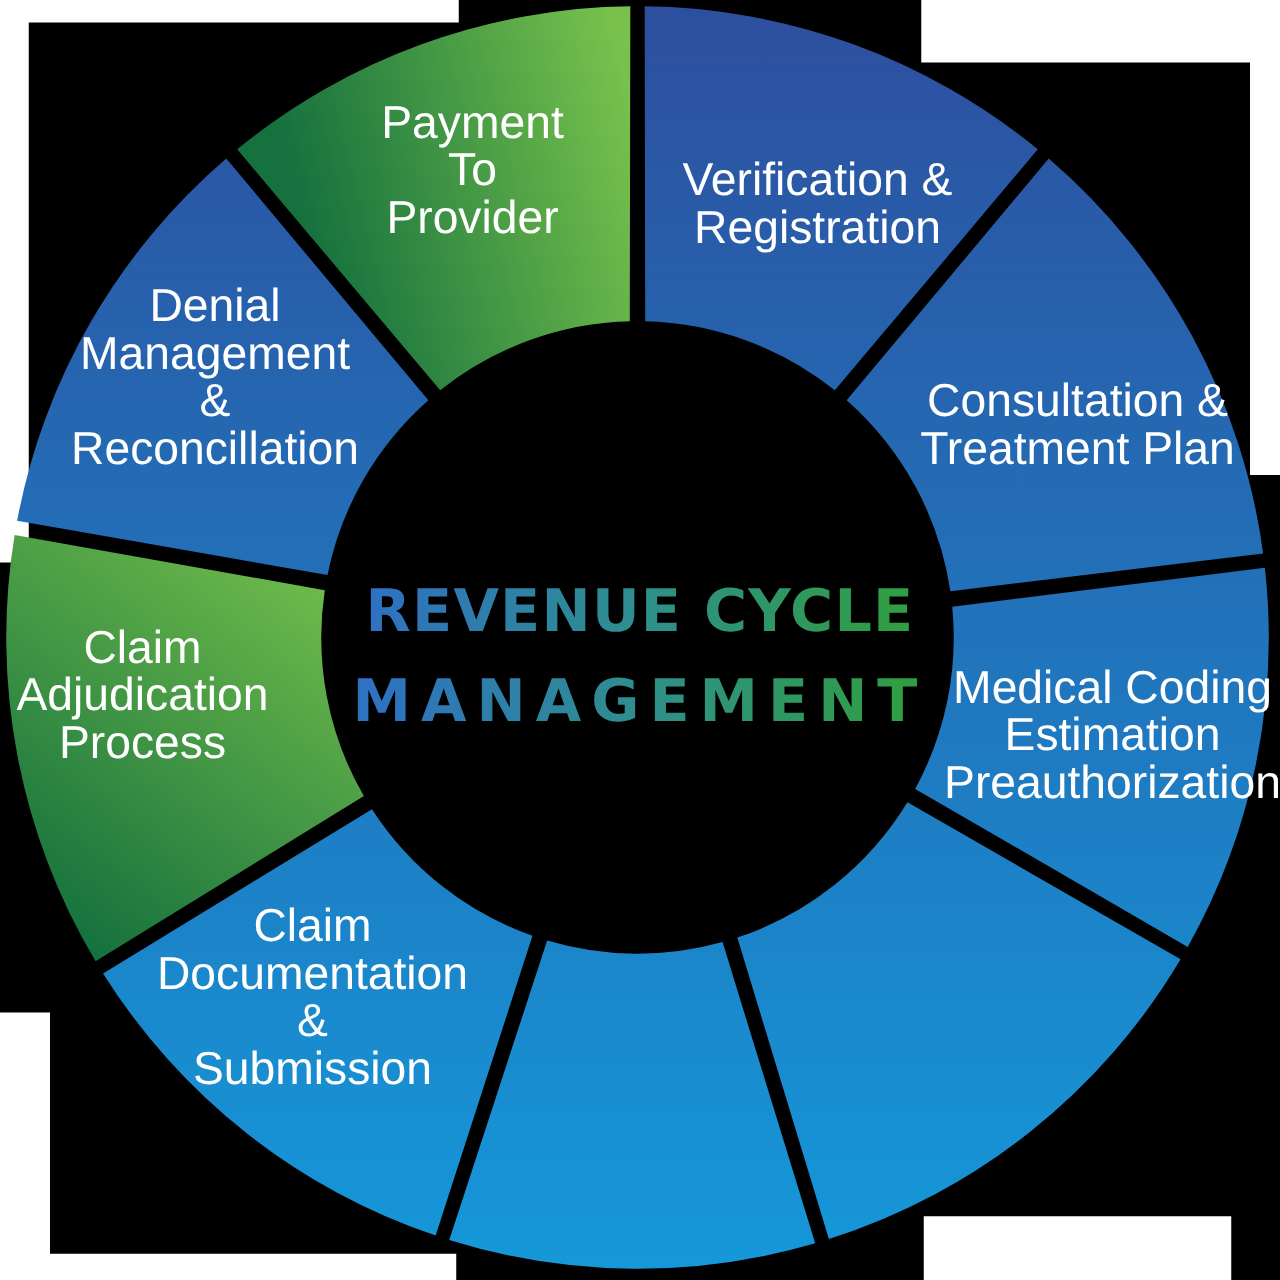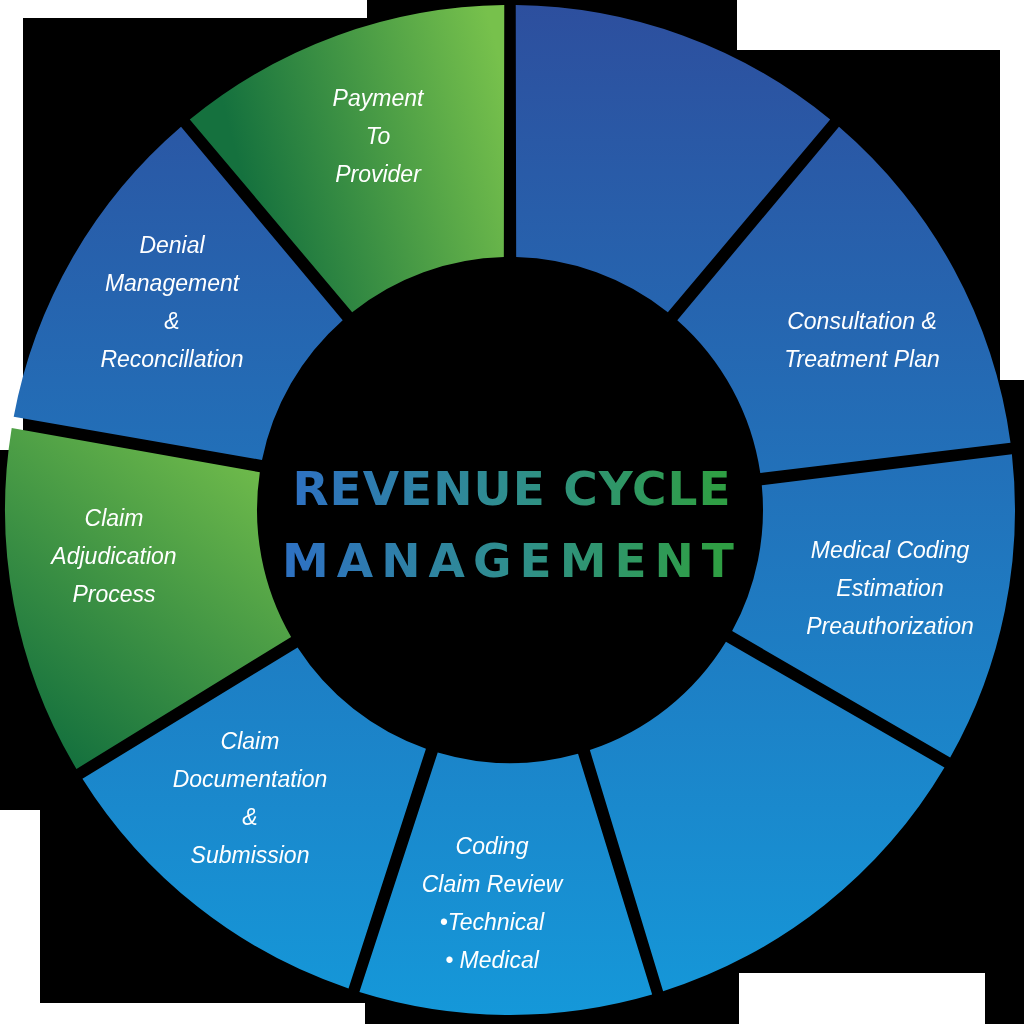--- a/index.html
+++ b/index.html
@@ -16,26 +16,25 @@
   #patches { position: absolute; left: 0; top: 0; width: 1024px; height: 1024px; z-index: 1; }
   .white-patch { position: absolute; background: #ffffff; }
   #wheel { position: absolute; left: 0; top: 0; z-index: 2; }
   #labels { position: absolute; left: 0; top: 0; width: 1024px; height: 1024px; z-index: 3; pointer-events: none; }
   .seg-label {
     position: absolute;
     width: 380px;
     margin-left: -190px;
     text-align: center;
     font-family: "Liberation Sans", "DejaVu Sans", sans-serif;
-    font-size: 23px;
+    font-size: 37px;
     line-height: 38px;
     font-weight: 400;
     color: #ffffff;
     white-space: pre-line;
-    font-style: italic;
   }
   .title-text {
     font-family: "DejaVu Sans", "Liberation Sans", sans-serif;
     font-weight: 800;
     fill: url(#title-grad);
   }
   .title-line-1 { font-size: 47px; letter-spacing: 1px; }
   .title-line-2 { font-size: 47px; letter-spacing: 8px; }
 </style>
 </head>
@@ -81,29 +80,27 @@
         <path d="M 348.51 988.48 A 505 505 0 0 1 82.44 778.73 L 297.58 647.42 A 253 253 0 0 0 425.96 748.64 Z" fill="url(#blue-grad)"></path>
         <path d="M 76.45 768.96 A 505 505 0 0 1 11.71 427.96 L 259.84 472.17 A 253 253 0 0 0 291.12 636.88 Z" fill="url(#green-grad-claim-adjudication-process)"></path>
         <path d="M 13.70 416.67 A 505 505 0 0 1 181.02 126.85 L 342.69 320.22 A 253 253 0 0 0 261.99 459.99 Z" fill="url(#blue-grad)"></path>
         <path d="M 189.80 119.49 A 505 505 0 0 1 504.27 5.03 L 503.82 257.08 A 253 253 0 0 0 352.16 312.28 Z" fill="url(#green-grad-payment-to-provider)"></path>
       </g>
     <text class="title-text title-line-1" x="512" y="505" text-anchor="middle">REVENUE CYCLE</text>
     <text class="title-text title-line-2" x="512" y="577" text-anchor="middle">MANAGEMENT</text>
   </svg>
 
   <div id="labels">
+      <div class="seg-label" style="left: 654px; top: 125px; color: rgb(255, 255, 255);">Verification &amp;
+Registration</div>
       <div class="seg-label" style="left: 862px; top: 302px; color: rgb(255, 255, 255);">Consultation &amp;
 Treatment Plan</div>
       <div class="seg-label" style="left: 890px; top: 531px; color: rgb(255, 255, 255);">Medical Coding
 Estimation
 Preauthorization</div>
-      <div class="seg-label" style="left: 492px; top: 827px; color: rgb(255, 255, 255);">Coding
-Claim Review
-•Technical
-• Medical</div>
       <div class="seg-label" style="left: 250px; top: 722px; color: rgb(255, 255, 255);">Claim
 Documentation
 &amp;
 Submission</div>
       <div class="seg-label" style="left: 114px; top: 499px; color: rgb(255, 255, 255);">Claim
 Adjudication
 Process</div>
       <div class="seg-label" style="left: 172px; top: 226px; color: rgb(255, 255, 255);">Denial
 Management
 &amp;

